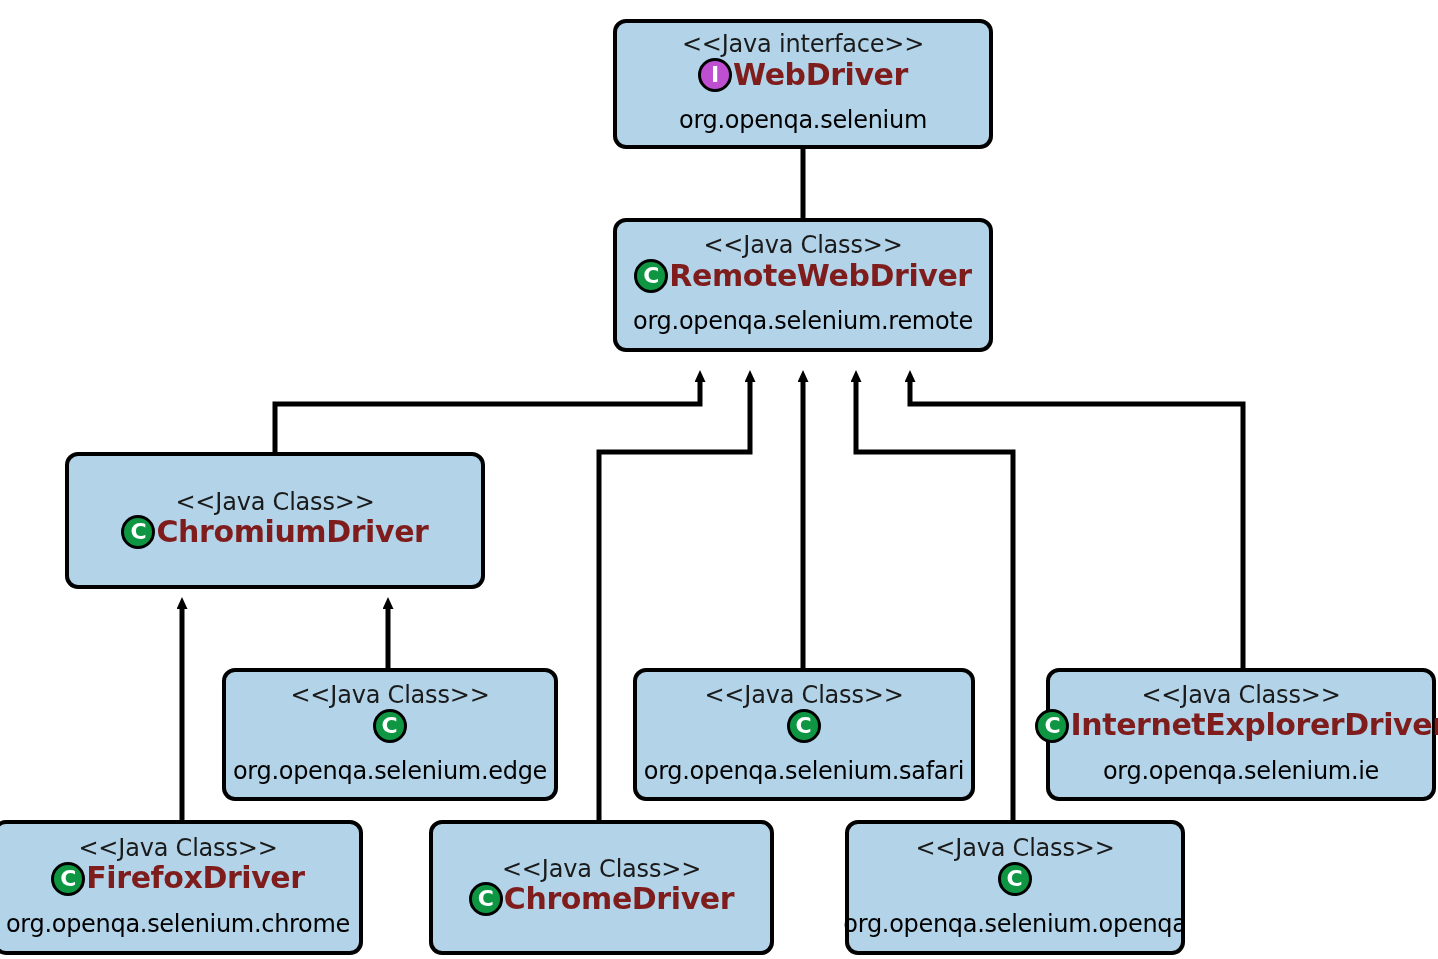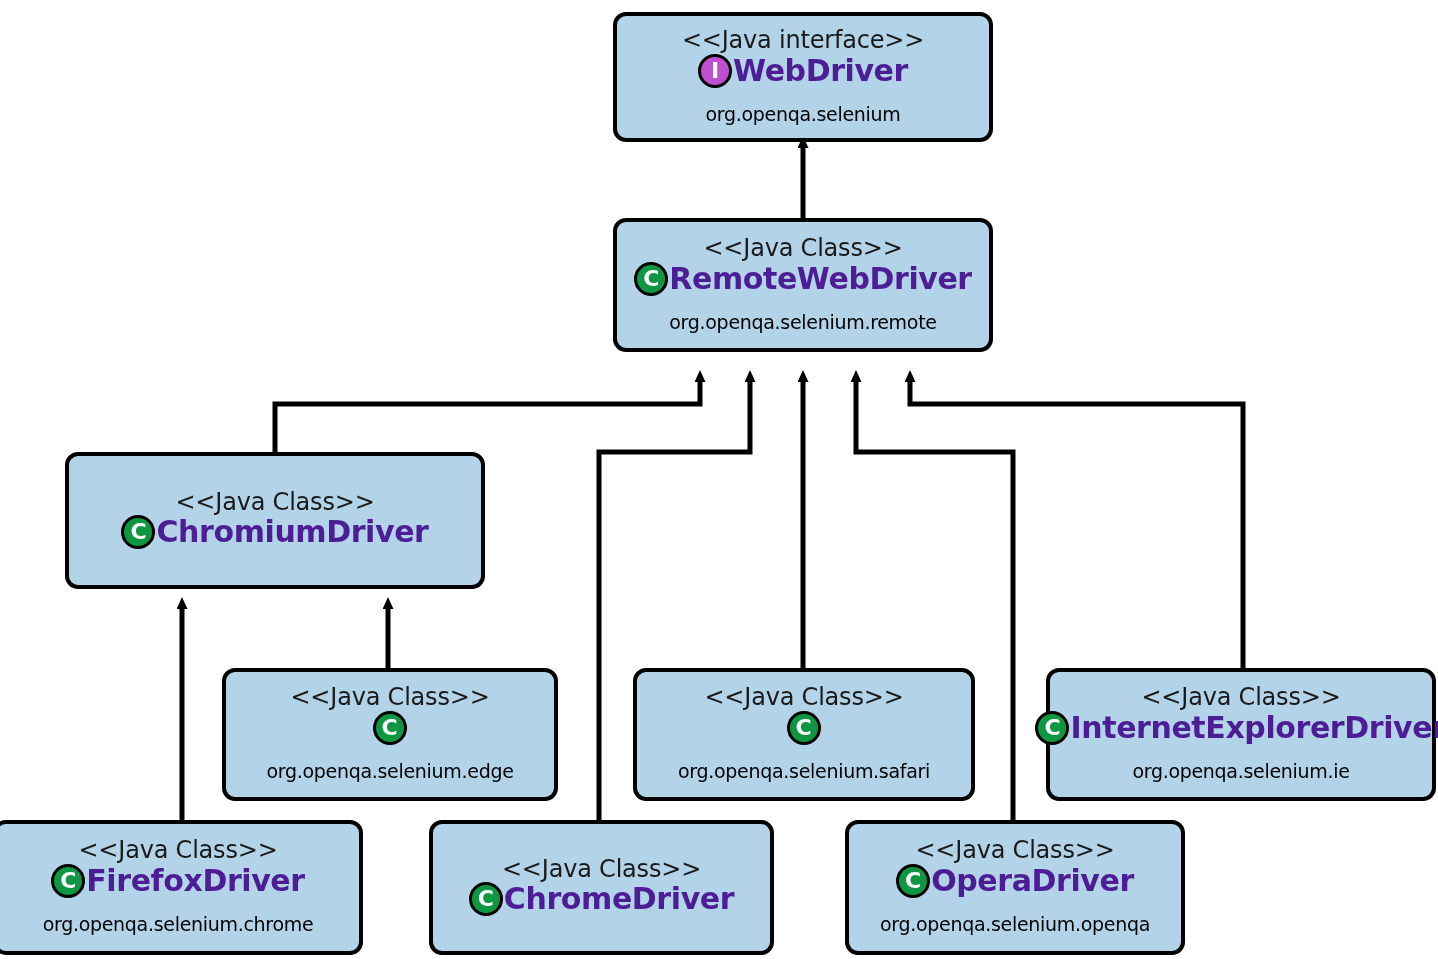--- a/index.html
+++ b/index.html
@@ -65,26 +65,26 @@
     font-size: 22px;
     font-weight: 700;
     line-height: 1;
     margin-right: 1px;
   }
   .icon.iface { background: #bf4fd1; }
   .icon.cls   { background: #0f9642; }
   .classname {
     font-size: 30px;
     font-weight: 700;
-    color: #4c1d95;
+    color: #7f1d1d;
     line-height: 1.02;
     letter-spacing: -0.4px;
   }
   .pkg {
-    font-size: 19px;
+    font-size: 24px;
     color: #000000;
     line-height: 1.06;
     white-space: nowrap;
     margin-top: 16px;
     letter-spacing: -0.3px;
   }
 </style>
 </head>
 <body>
 
@@ -109,21 +109,21 @@
       <path d="M 1013,820 L 1013,452 L 856,452 L 856,381"></path>
 
       <path d="M 1243,668 L 1243,404 L 910,404 L 910,381"></path>
 
       <path d="M 182,820 L 182,608"></path>
 
       <path d="M 388,668 L 388,608"></path>
     </g>
   </svg>
 
-  <div class="node" style="left:613px; top:12px; width:380px; height:130px;">
+  <div class="node" style="left:613px; top:19px; width:380px; height:130px;">
     <div class="stereotype">&lt;&lt;Java interface&gt;&gt;</div>
     <div class="namerow">
       <span class="icon iface">I</span>
       <span class="classname">WebDriver</span>
     </div>
     <div class="pkg">org.openqa.selenium</div>
   </div>
 
   <div class="node" style="left:613px; top:218px; width:380px; height:134px;">
     <div class="stereotype">&lt;&lt;Java Class&gt;&gt;</div>
@@ -181,18 +181,17 @@
     <div class="namerow">
       <span class="icon cls">C</span>
       <span class="classname">ChromeDriver</span>
     </div>
   </div>
 
   <div class="node" style="left:845px; top:820px; width:340px; height:135px;">
     <div class="stereotype">&lt;&lt;Java Class&gt;&gt;</div>
     <div class="namerow">
       <span class="icon cls">C</span>
-      <span class="classname">OperaDriver</span>
     </div>
     <div class="pkg">org.openqa.selenium.openqa</div>
   </div>
 
 </div>
 
 </body></html>

